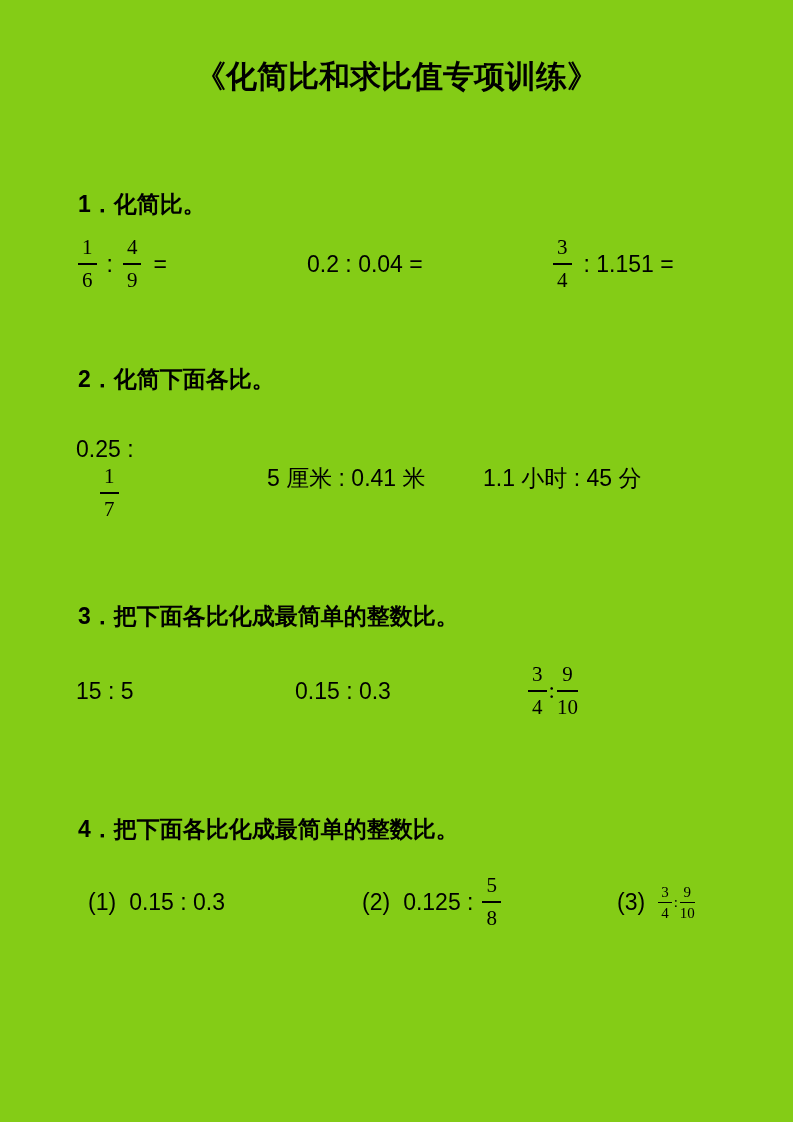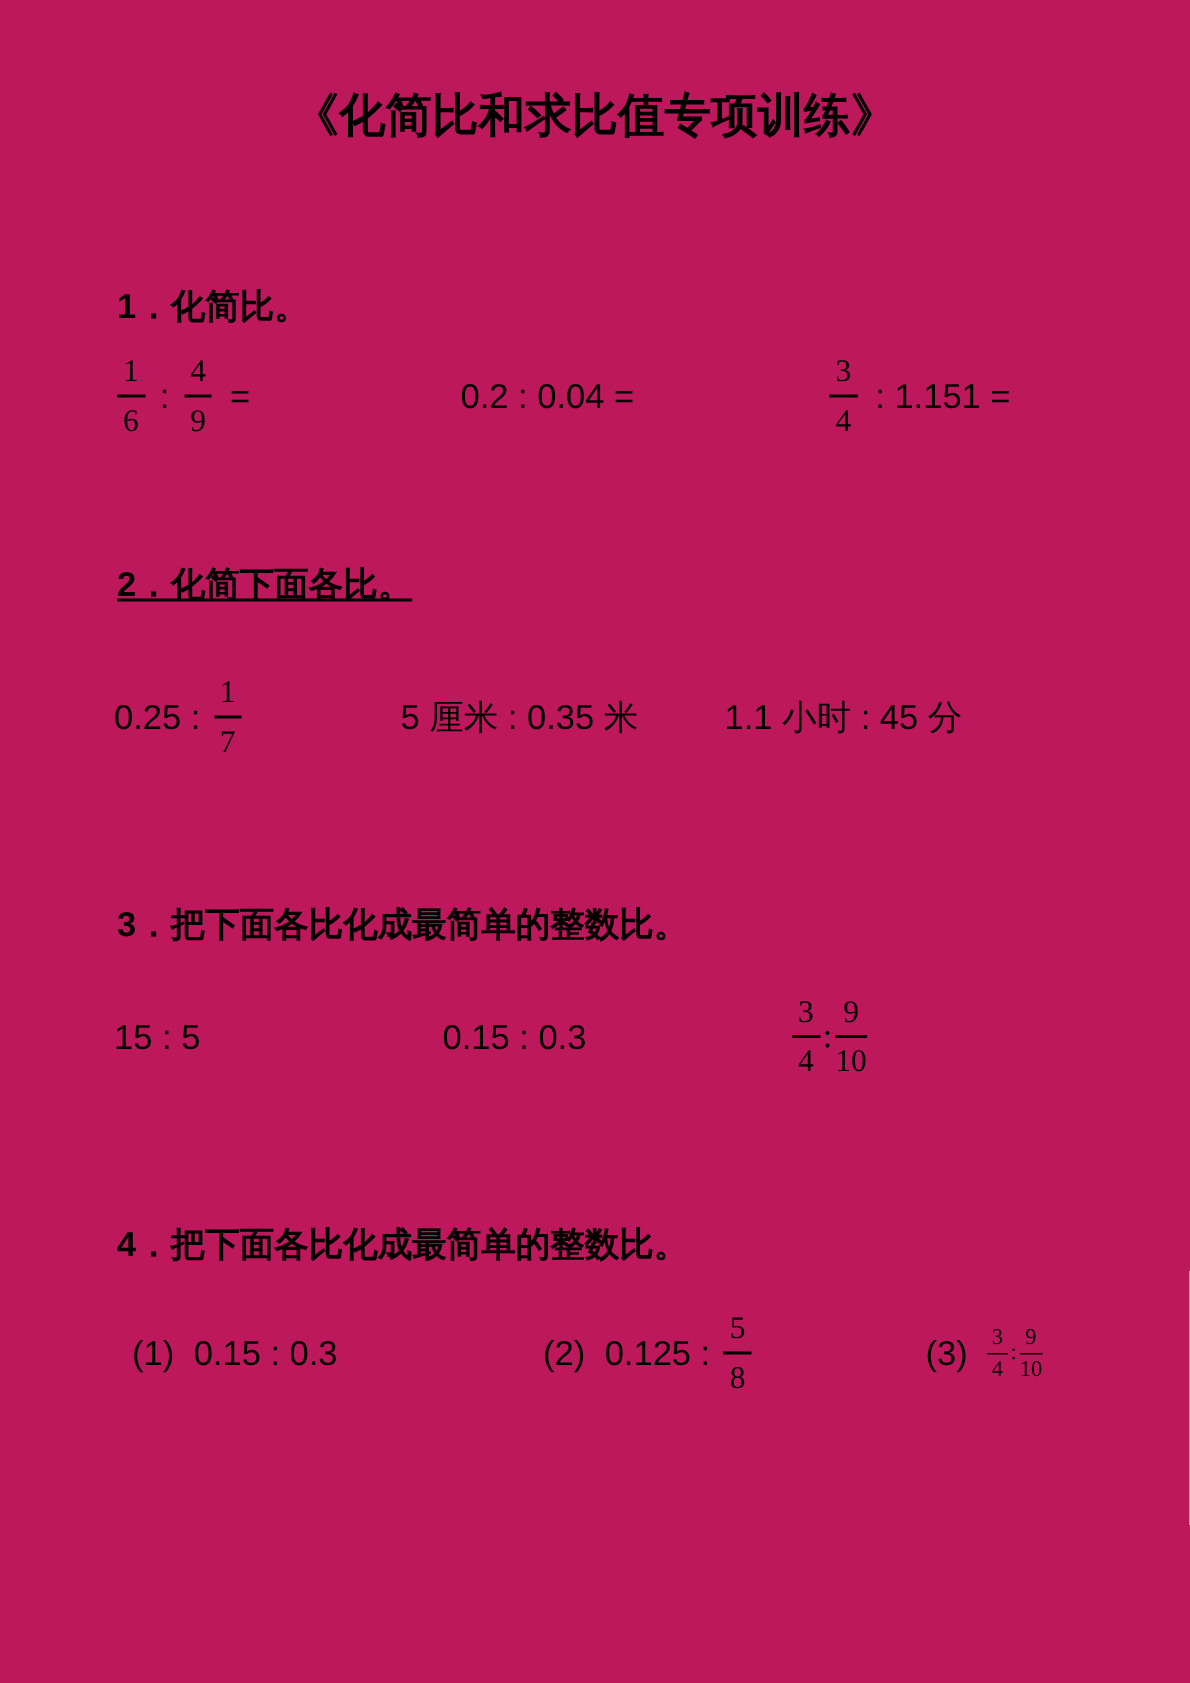--- a/index.html
+++ b/index.html
@@ -1,47 +1,47 @@
 <!DOCTYPE html>
 <html><head>
 <meta charset="utf-8">
 <style>
   html,body { margin:0; padding:0; background:#e8e8e8; }
   .page {
     position:relative; width:793px; height:1122px; margin:0 auto;
-    background:#be185d; color:#000000;
+    background:#84cc16; color:#000000;
     font-family:"Liberation Sans", sans-serif;
     overflow:hidden;
   }
   .title {
     position:absolute; top:56px; left:0; width:100%;
     text-align:center; font-size:31px; font-weight:bold;
   }
   .heading {
     position:absolute; left:78px;
     font-size:23px; font-weight:bold; white-space:nowrap;
   }
   .h1 { top:172px;margin-top:17px; }
-  .h2 { top:374px;text-decoration:underline; }
+  .h2 { top:364px; }
   .h3 { top:601px; }
   .h4 { top:814px;text-align:center; }
 
   .row { position:absolute; left:0; width:100%; }
   .row1 { top:228px; height:72px; }
   .row2 { top:436px; height:84px; }
   .row3 { top:654px; height:74px; }
   .row4 { top:860px; height:84px; }
 
   .itm {
     position:absolute; top:0; height:100%;
     display:flex; align-items:center;
     font-size:23px; white-space:nowrap;
   }
   .r1i1 { left:78px; }  .r1i2 { left:307px; } .r1i3 { left:553px; }
-  .r2i1 { left:76px; }  .r2i2 { left:267px; } .r2i3 { left:483px; }
+  .r2i1 { left:76px;flex-direction:column; }  .r2i2 { left:267px; } .r2i3 { left:483px; }
   .r3i1 { left:76px; }  .r3i2 { left:295px; } .r3i3 { left:528px; }
   .r4i1 { left:88px; }  .r4i2 { left:362px; } .r4i3 { left:617px; }
 
   .frac {
     display:inline-block; text-align:center;
     font-family:"Liberation Serif", serif;
     font-size:21px; line-height:1.28;
   }
   .frac .num { display:block; padding:0 4px 2px; border-bottom:2px solid #000; }
   .frac .den { display:block; padding-top:2px; }
@@ -93,21 +93,21 @@
   <div class="heading h2">2．化简下面各比。</div>
   <div class="row row2">
     <div class="itm r2i1">
       <span class="pre">0.25 :</span>
       <span class="frac">
         <span class="num">1</span>
         <span class="den">7</span>
       </span>
     </div>
     <div class="itm r2i2">
-      <span>5 厘米 : 0.35 米</span>
+      <span>5 厘米 : 0.41 米</span>
     </div>
     <div class="itm r2i3">
       <span>1.1 小时 : 45 分</span>
     </div>
   </div>
 
   <div class="heading h3">3．把下面各比化成最简单的整数比。</div>
   <div class="row row3">
     <div class="itm r3i1">
       <span>15 : 5</span>

